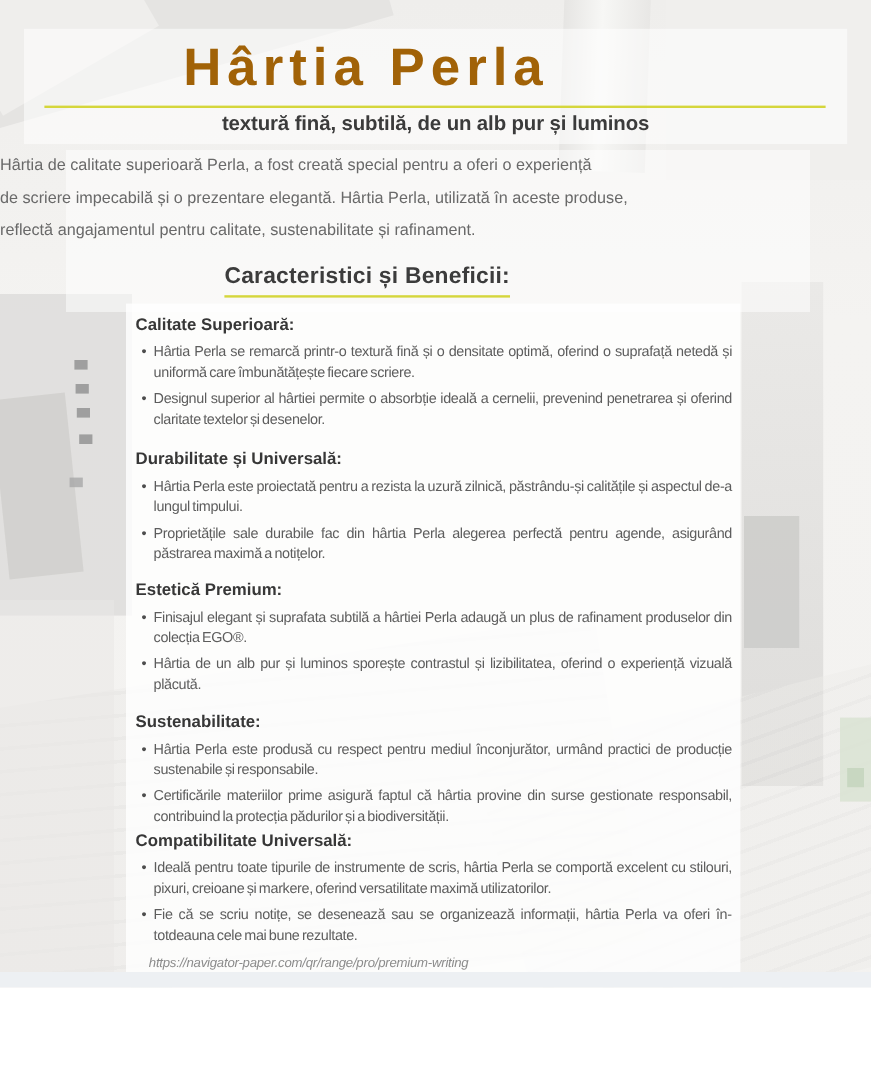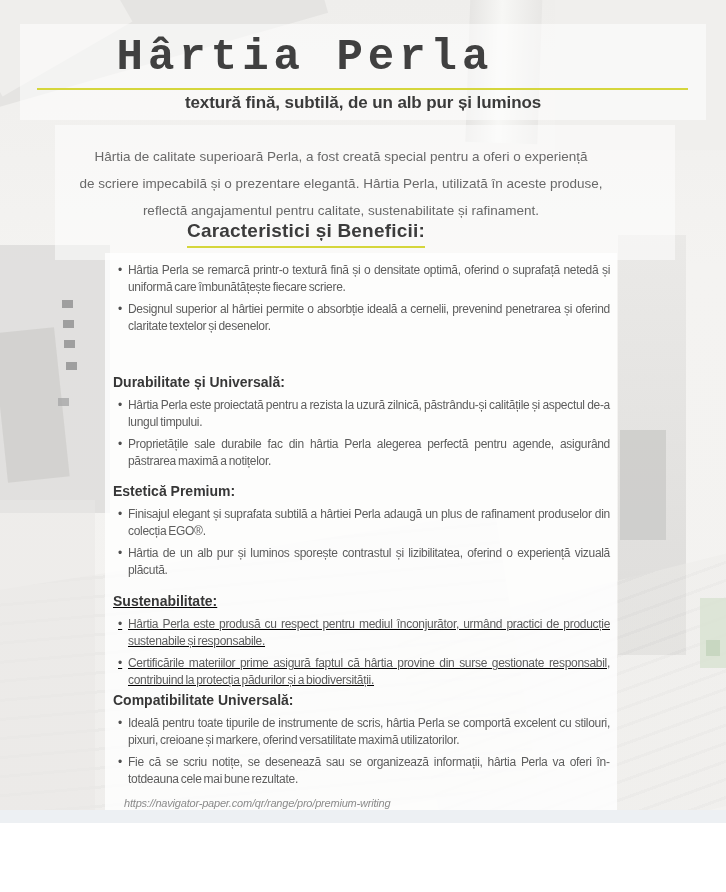--- a/index.html
+++ b/index.html
@@ -41,39 +41,39 @@
   .wash-top { left: 20px; top: 24px; width: 686px; height: 96px; background: rgba(255,255,255,.55); }
   .wash-mid { left: 55px; top: 125px; width: 620px; height: 135px; background: rgba(255,255,255,.5); }
 
   .footer-band { position: absolute; left: 0; top: 810px; width: 726px; height: 13px; background: #edf0f3; }
   .bottom-white { position: absolute; left: 0; top: 823px; width: 726px; height: 69px; background: #ffffff; }
   .cut-marks { position: absolute; left: 143px; top: 815px; width: 82px; height: 3px; opacity: .45;
                background: repeating-linear-gradient(90deg, #b9b9b9 0 2px, transparent 2px 9px); }
 
   
   .title { position: absolute; left: 0; top: 33px; width: 610px; text-align: center;
-           font-size: 44px; font-weight: bold; letter-spacing: 5px; color: #404040; line-height: 1.1; font-family: Liberation Mono, monospace; }
+           font-size: 44px; font-weight: bold; letter-spacing: 5px; color: #a16207; line-height: 1.1; }
   .title-rule { position: absolute; left: 37px; top: 88px; width: 651px; height: 2px; background: #d5d63c; }
   .subtitle { position: absolute; left: 0; top: 93px; width: 726px; text-align: center;
               font-size: 17px; font-weight: bold; letter-spacing: -0.1px; color: #3b3b3b; }
 
-  .intro { position: absolute; left: 0; top: 143px; width: 682px; text-align: center;
+  .intro { position: absolute; left: 0; top: 124px; width: 682px; 
            font-size: 13.5px; color: #696969; line-height: 27px; white-space: pre-line; }
 
   .features-heading-wrap { position: absolute; left: 0; top: 220px; width: 612px; text-align: center; }
   .features-heading { display: inline-block; font-size: 19px; font-weight: bold; color: #3c3c3c;
                       letter-spacing: 0.2px; padding-bottom: 4px; border-bottom: 2px solid #d5d63c; }
 
   
   .panel { position: absolute; left: 105px; top: 253px; width: 512px; height: 557px;
            background: rgba(255,255,255,.8); }
 
   .section { position: absolute; left: 113px; width: 497px; }
   .sec-1 { top: 262px; } .sec-2 { top: 374px; } .sec-3 { top: 483px; }
-  .sec-4 { top: 593px; text-decoration: underline; } .sec-5 { top: 692px; }
+  .sec-4 { top: 593px; } .sec-5 { top: 692px; }
   .section h3 { font-size: 14px; font-weight: bold; color: #373737; line-height: 16px; margin-bottom: 7px; }
   .bullet { display: flex; margin-bottom: 5px; }
   .bullet .dot { width: 10px; flex: 0 0 10px; margin-left: 5px; font-size: 12px; color: #4d4d4d; line-height: 17px; }
   .bullet .btxt { flex: 1; font-size: 12px; color: #5d5d5d; line-height: 17px;
                   text-align: justify; letter-spacing: -0.3px; word-spacing: -1px; }
 
   .source-url { position: absolute; left: 124px; top: 797px; font-size: 11px; font-style: italic;
                 color: #8b8b8b; letter-spacing: -0.2px; }
 </style>
 </head>
@@ -113,20 +113,21 @@
 de scriere impecabilă și o prezentare elegantă. Hârtia Perla, utilizată în aceste produse,
 reflectă angajamentul pentru calitate, sustenabilitate și rafinament.</div>
 
   <div class="features-heading-wrap">
     <span class="features-heading">Caracteristici și Beneficii:</span>
   </div>
 
   <div class="panel"></div>
 
   <div class="section sec-1">
+    <h3>Calitate Superioară:</h3>
     <div class="bullet">
       <span class="dot">•</span>
       <div class="btxt">Hârtia Perla se remarcă printr-o textură fină și o densitate optimă, oferind o suprafață netedă și uniformă care îmbunătățește fiecare scriere.</div>
     </div>
     <div class="bullet">
       <span class="dot">•</span>
       <div class="btxt">Designul superior al hârtiei permite o absorbție ideală a cernelii, prevenind penetrarea și oferind claritate textelor și desenelor.</div>
     </div>
   </div>
 

